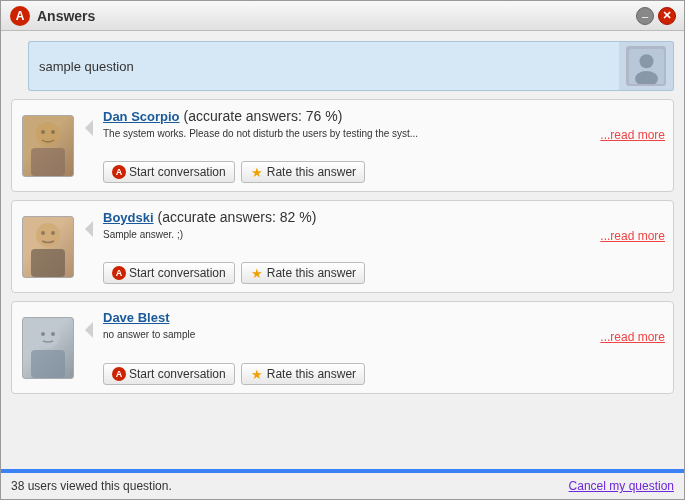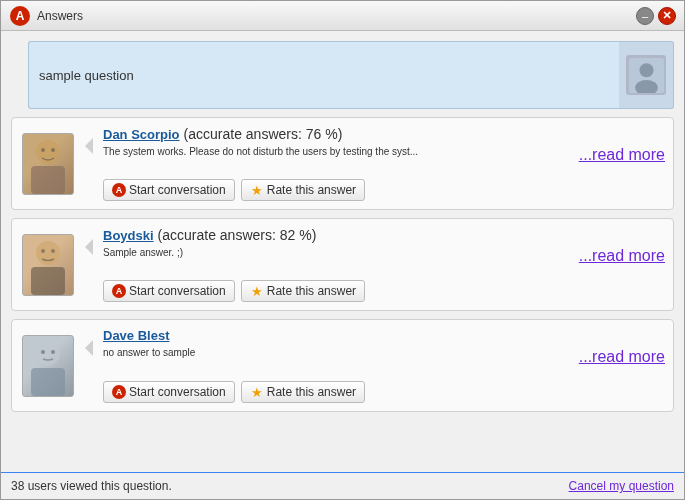--- a/index.html
+++ b/index.html
@@ -26,22 +26,22 @@
       align-items: center;
       border-bottom: 1px solid #bbb;
       height: 30px;
     }
     .title-bar-logo {
       width: 22px;
       height: 22px;
       margin-right: 6px;
     }
     .title-bar-text {
-      font-size: 12px;
-      font-weight: normal;
+      font-size: 14px;
+      font-weight: bold;
       color: #333;
       flex: 1;
     }
     .title-bar-close {
       width: 18px;
       height: 18px;
       background: #cc2200;
       border-radius: 50%;
       display: flex;
       align-items: center;
@@ -71,21 +71,21 @@
       display: flex;
       flex-direction: column;
       padding: 10px;
       gap: 8px;
       overflow: hidden;
     }
     .search-bar {
       display: flex;
       align-items: stretch;
       gap: 0;
-      height: 68px;
+      height: 50px;
       padding-left: 17px;
     }
     .search-input-box {
       flex: 1;
       background: #d6e8f5;
       border: 1px solid #aac4d8;
       border-right: none;
       padding: 8px 10px;
       font-size: 13px;
       color: #333;
@@ -172,24 +172,24 @@
     .answer-accuracy {
       font-size: 14px;
       color: #333;
     }
     .answer-text {
       font-size: 10px;
       color: #333;
       flex: 1;
     }
     .read-more {
-      color: #6d28d9;
+      color: #ef4444;
       text-decoration: underline;
       cursor: pointer;
-      font-size: 16px;
+      font-size: 12px;
       position: absolute;
       right: 0;
       top: 20px;
     }
     .answer-actions {
       display: flex;
       gap: 6px;
       align-items: center;
     }
     .btn-action {
@@ -225,21 +225,21 @@
     }
     .star-icon {
       color: #f0a000;
       font-size: 13px;
     }
     .footer {
       display: flex;
       align-items: center;
       justify-content: space-between;
       padding: 6px 10px;
-      border-top: 1px solid #3b82f6;
+      border-top: 4px solid #3b82f6;
       background: #f0f0f0;
     }
     .footer-text {
       font-size: 12px;
       color: #333;
     }
     .footer-link {
       font-size: 12px;
       color: #6d28d9;
       text-decoration: underline;

